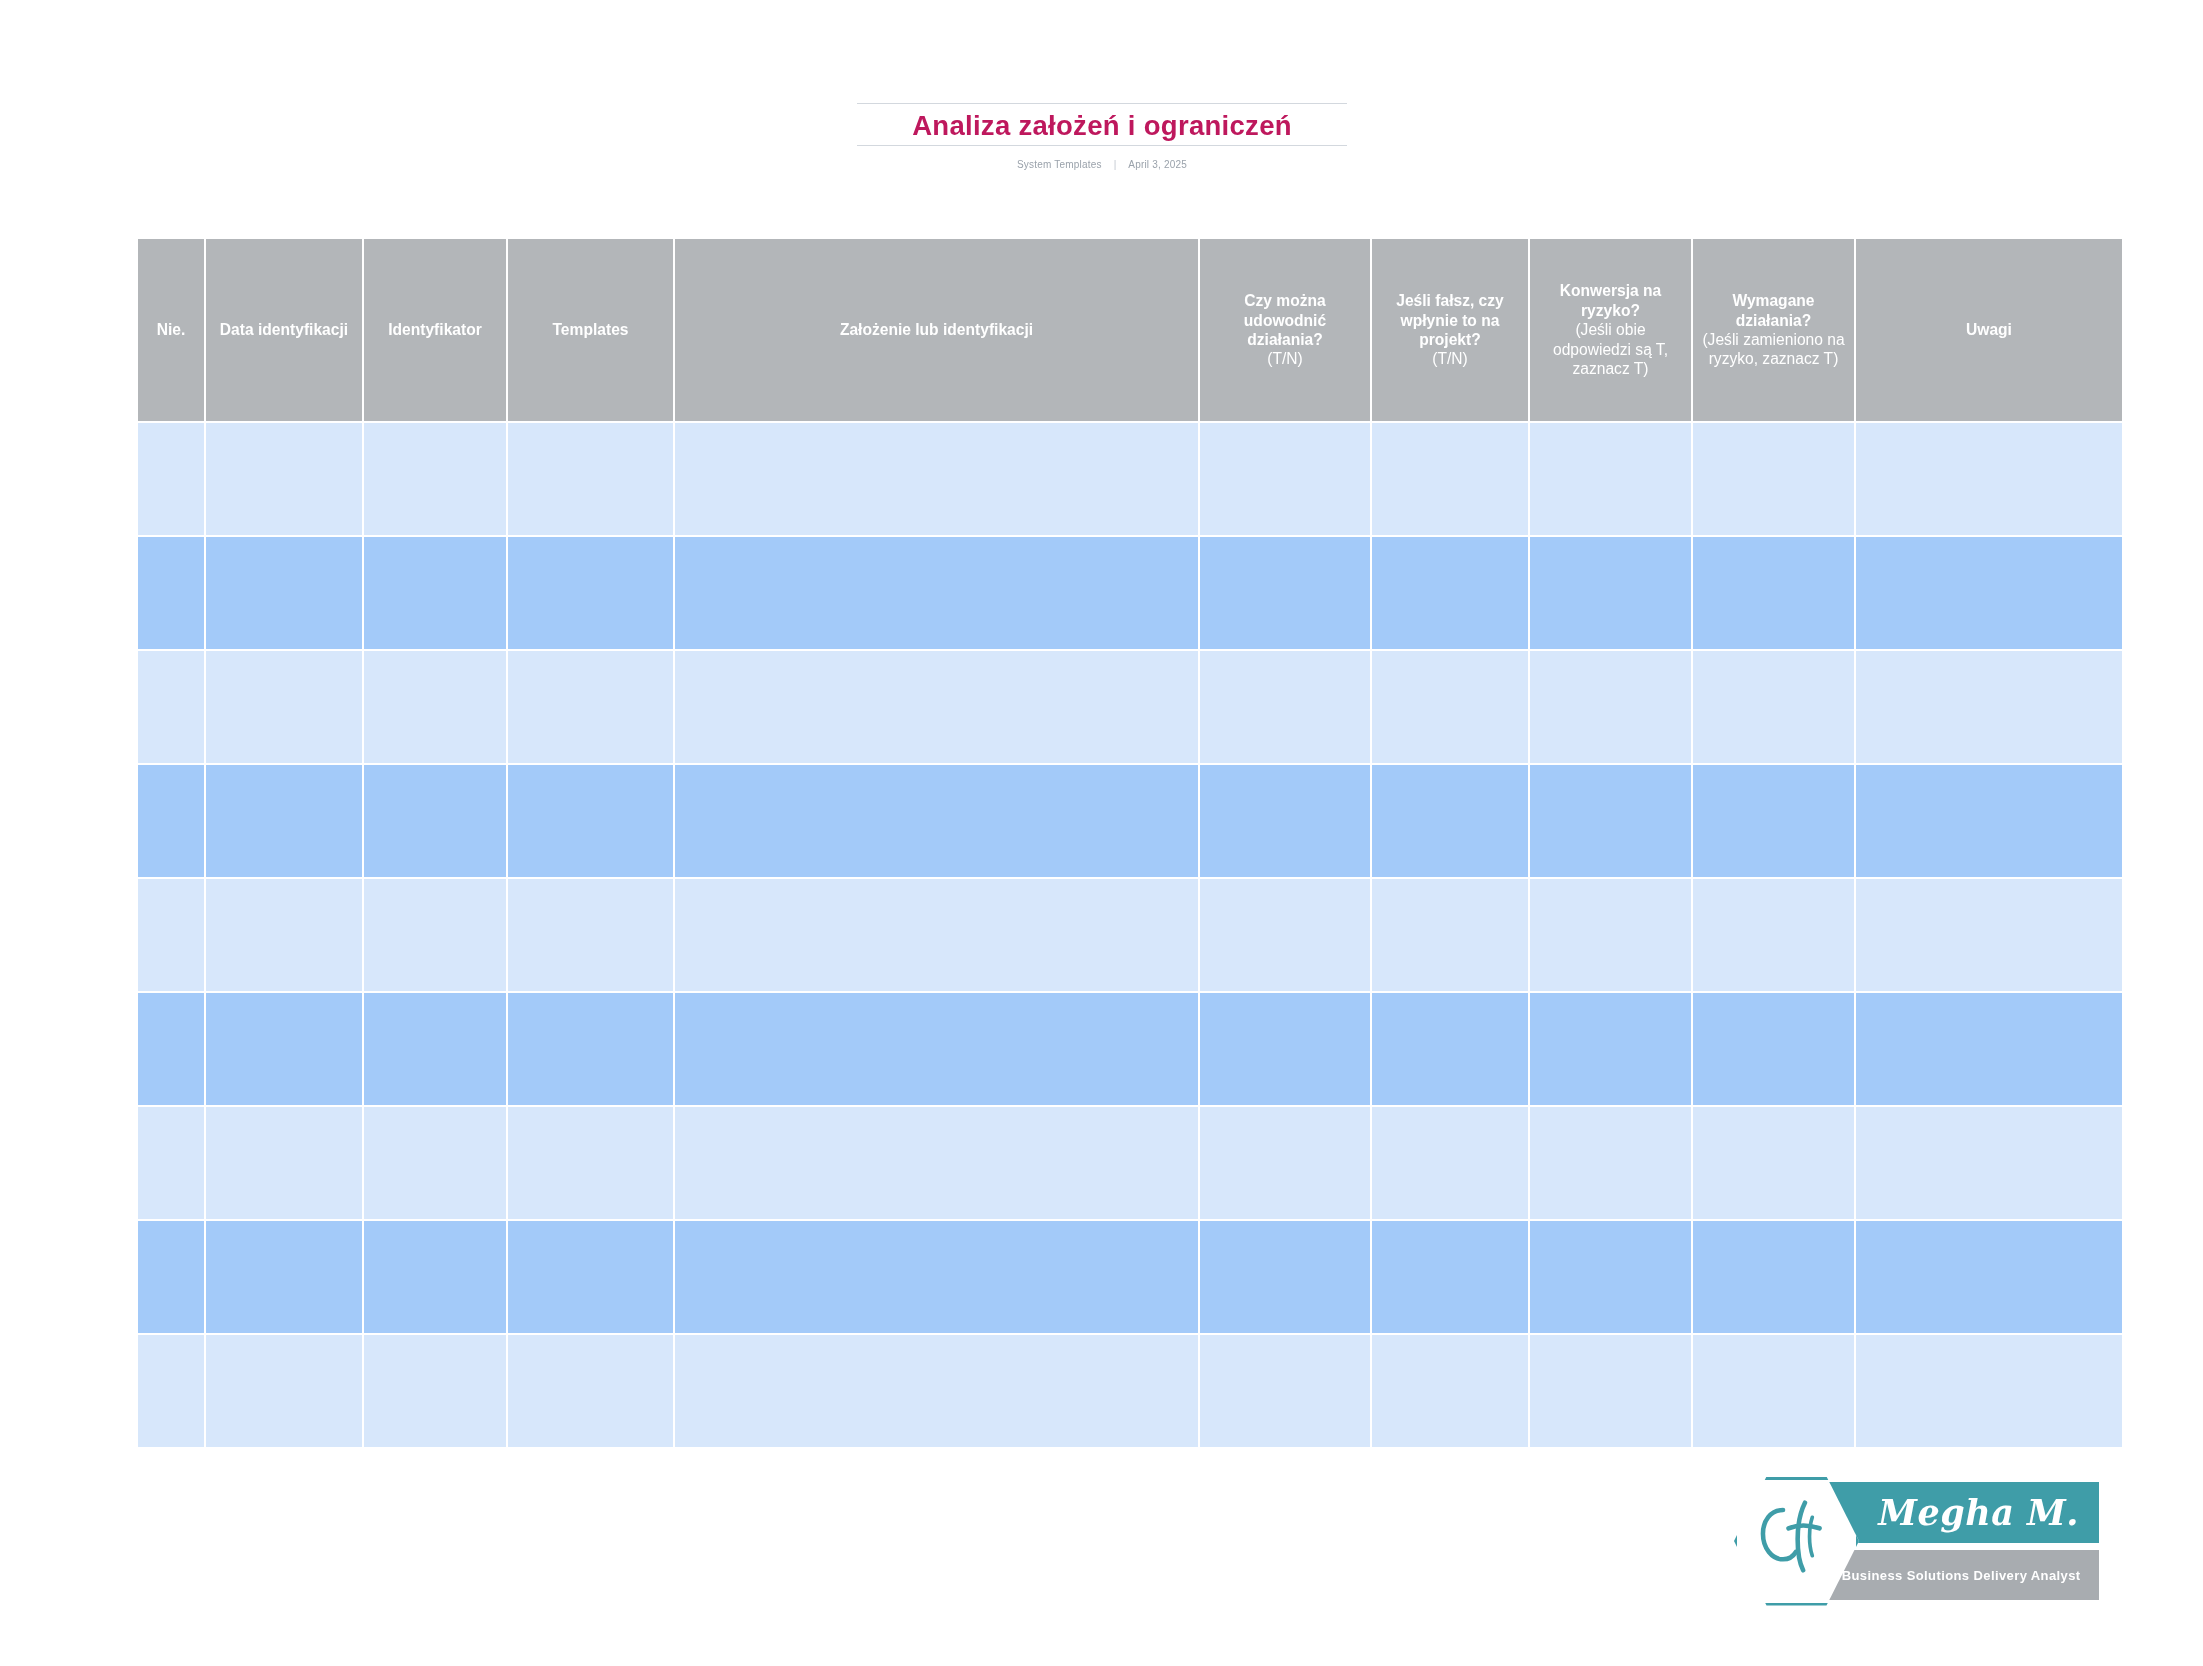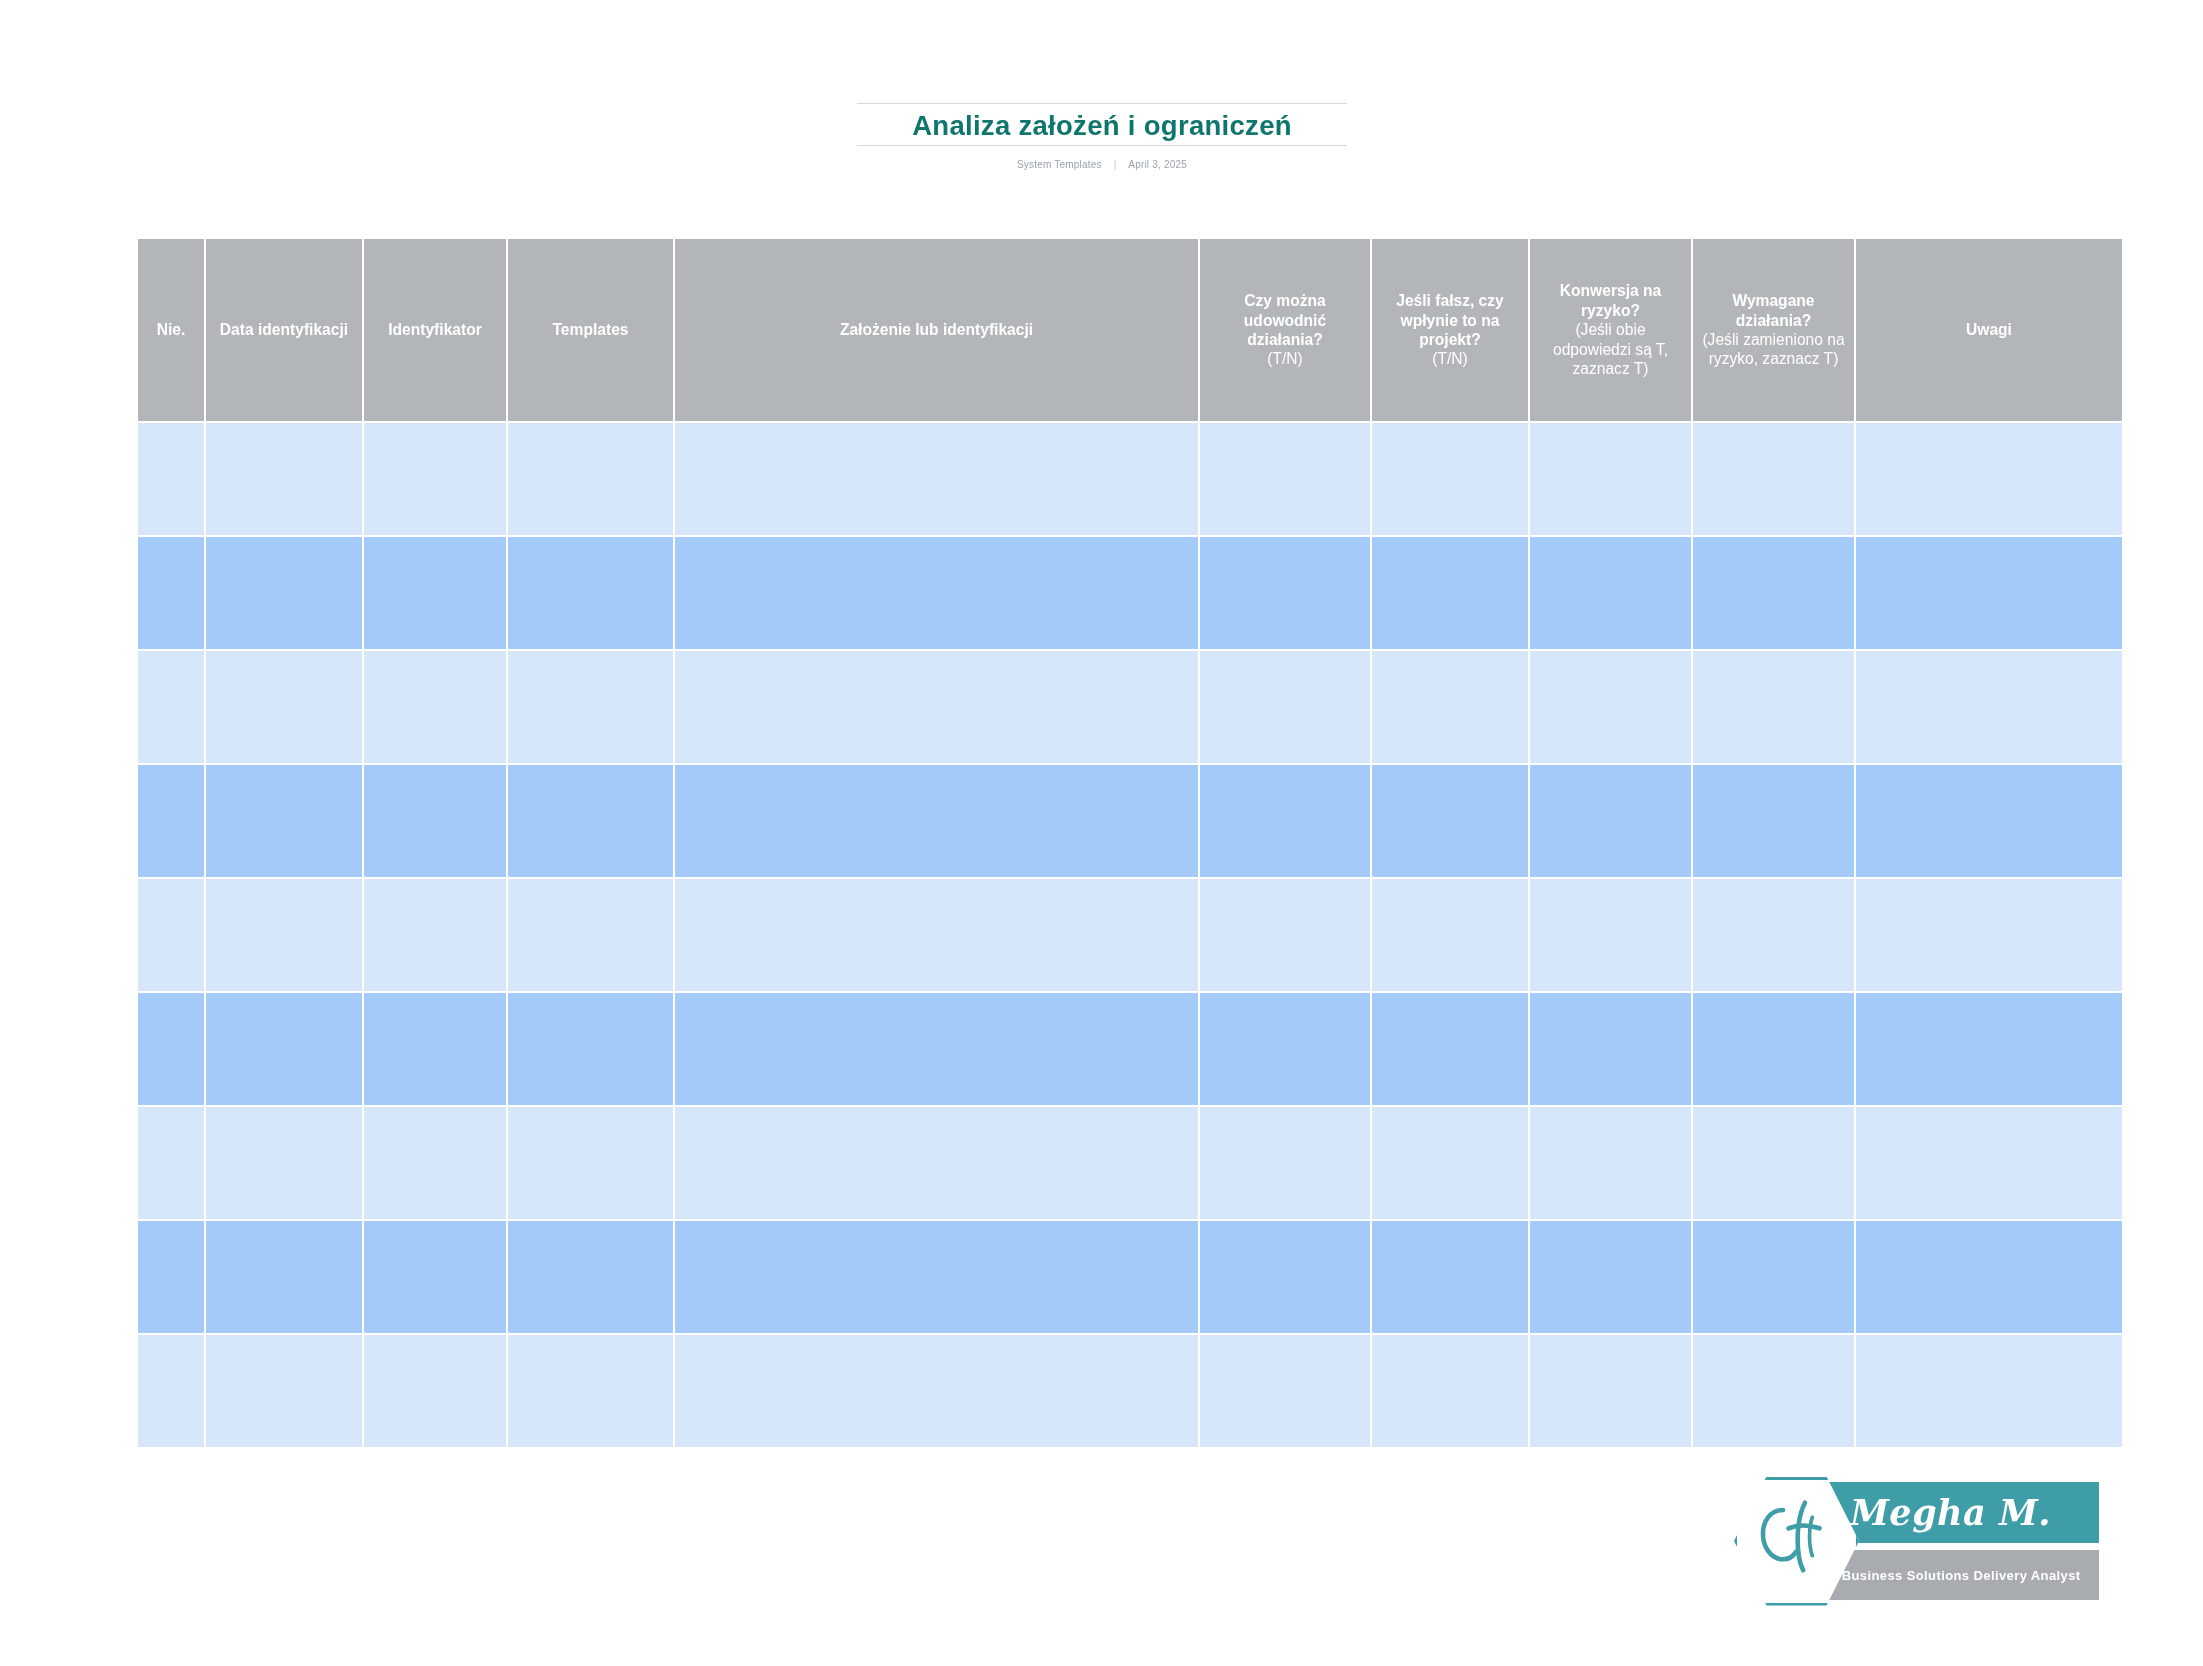--- a/index.html
+++ b/index.html
@@ -23,21 +23,21 @@
   }
   .title-wrap {
     display: inline-block;
     border-top: 1.8px solid #d3d8de;
     border-bottom: 1.8px solid #d3d8de;
     padding: 5.5px 55px 3.7px 55px;
   }
   .doc-title {
     font-size: 27.5px;
     font-weight: bold;
-    color: #0f766e;
+    color: #be185d;
     letter-spacing: 0.3px;
     white-space: nowrap;
   }
   .doc-subtitle {
     margin-top: 13px;
     font-size: 10px;
     color: #9aa2ab;
     letter-spacing: 0.2px;
   }
   .doc-subtitle .sep {
@@ -124,21 +124,21 @@
   }
   .logo-name-bar {
     position: absolute;
     left: 88px;
     top: 11px;
     width: 277px;
     height: 61px;
     background: #3f9da8;
     display: flex;
     align-items: center;
-    justify-content: center;
+    justify-content: flex-end;
     padding-right: 20px;
     box-sizing: border-box;
     z-index: 2;
   }
   .logo-name {
     color: #ffffff;
     font-family: "DejaVu Serif", serif;
     font-style: italic;
     font-size: 35px;
     font-weight: bold;

